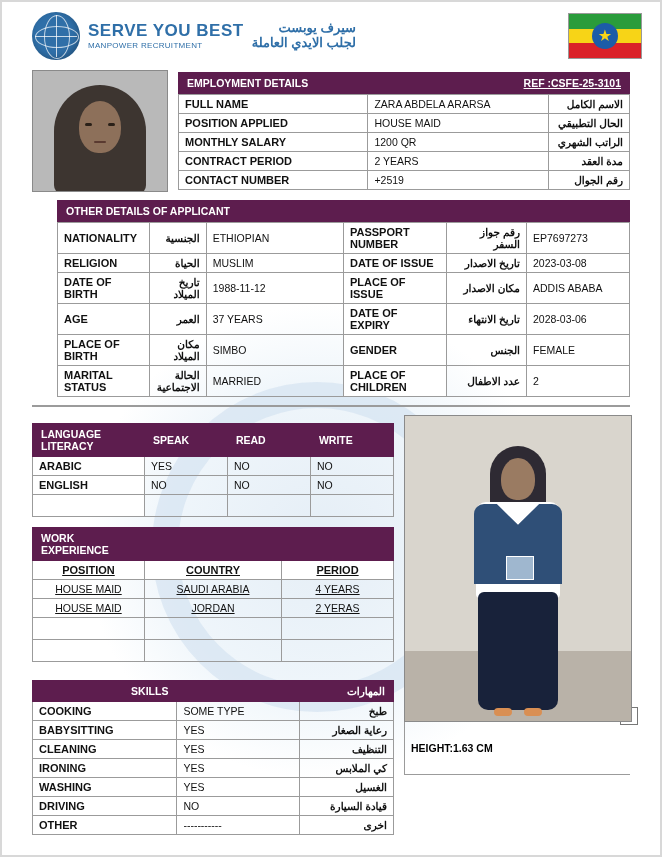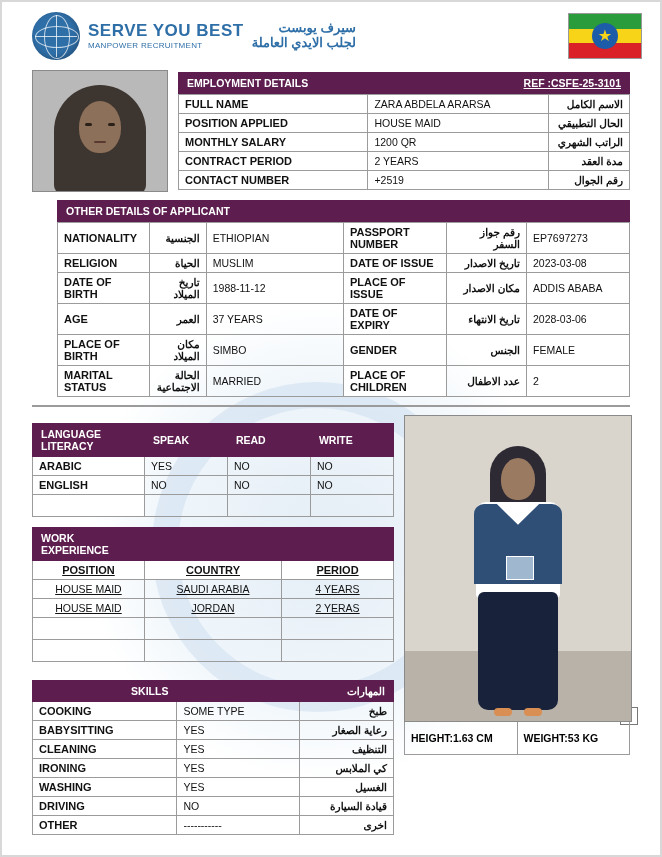--- a/index.html
+++ b/index.html
@@ -196,21 +196,21 @@
   .fp-feetL, .fp-feetR {
     position:absolute; top:262px; width:18px; height:8px; background:#d98f53; border-radius:4px;
   }
   .fp-feetL { left:50%; margin-left:-24px; }
   .fp-feetR { left:50%; margin-left:6px; }
   .hw {
     display: flex; margin-top: 0;
   }
   .hw div {
     flex: 1; border: 1px solid #9b9b9b; border-top: none; font-size: 10.5px;
-    font-weight: bold; padding: 10px 6px;
+    font-weight: bold; padding: 20px 6px;
   }
   .hw div:first-child { border-right: none; }
   .checkbox {
     position: absolute; right: 22px; top: 705px; width: 16px; height: 16px;
     border: 1px solid #777; background: #fff;
   }
   .move-icon {
     position: absolute; left: 409px; top: 333px; width: 13px; height: 13px;
     color: #333; font-size: 12px; line-height: 13px; text-align: center;
     background: #fff; border: 1px solid #999;
@@ -485,21 +485,20 @@
             <div class="fp-top"></div>
             <div class="fp-vest"></div>
             <div class="fp-apron"></div>
             <div class="fp-skirt"></div>
             <div class="fp-feetL"></div>
             <div class="fp-feetR"></div>
           </div>
         </div>
         <div class="hw">
           <div>HEIGHT:1.63 CM</div>
-          <div>WEIGHT:53 KG</div>
         </div>
       </div>
     </div>
 
   </div>
 
   <div class="checkbox"></div>
   <div class="move-icon">✥</div>
 </div>
 

